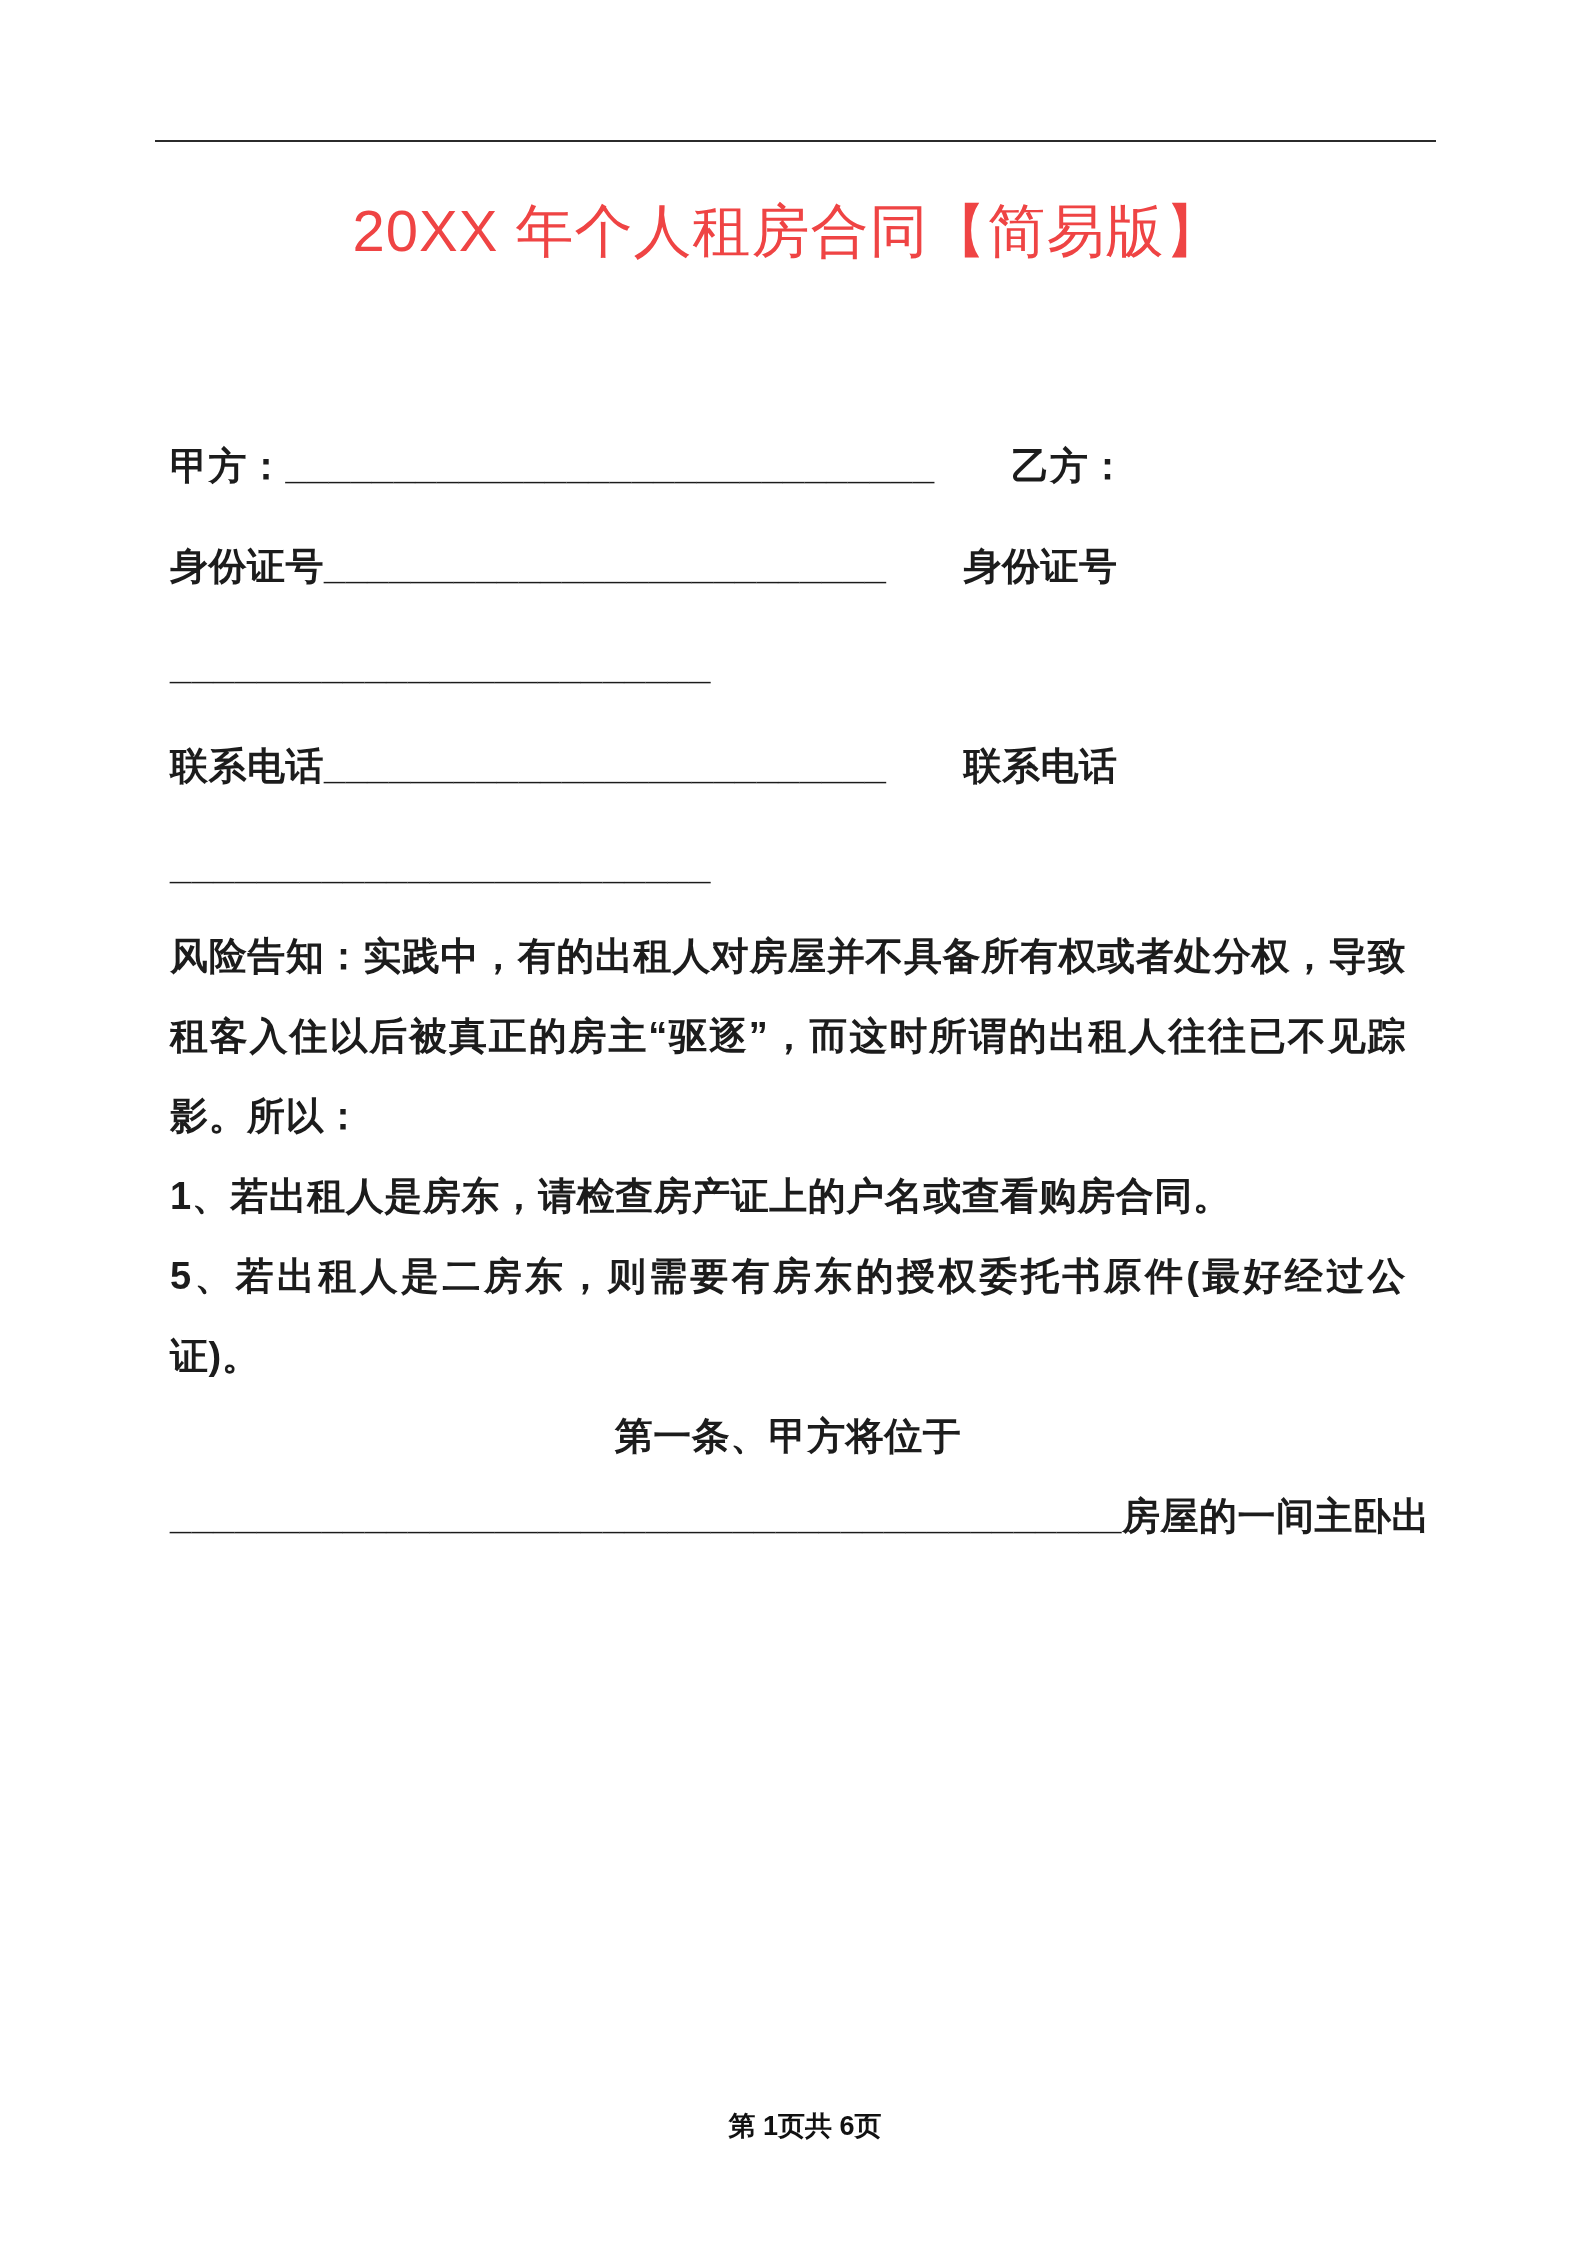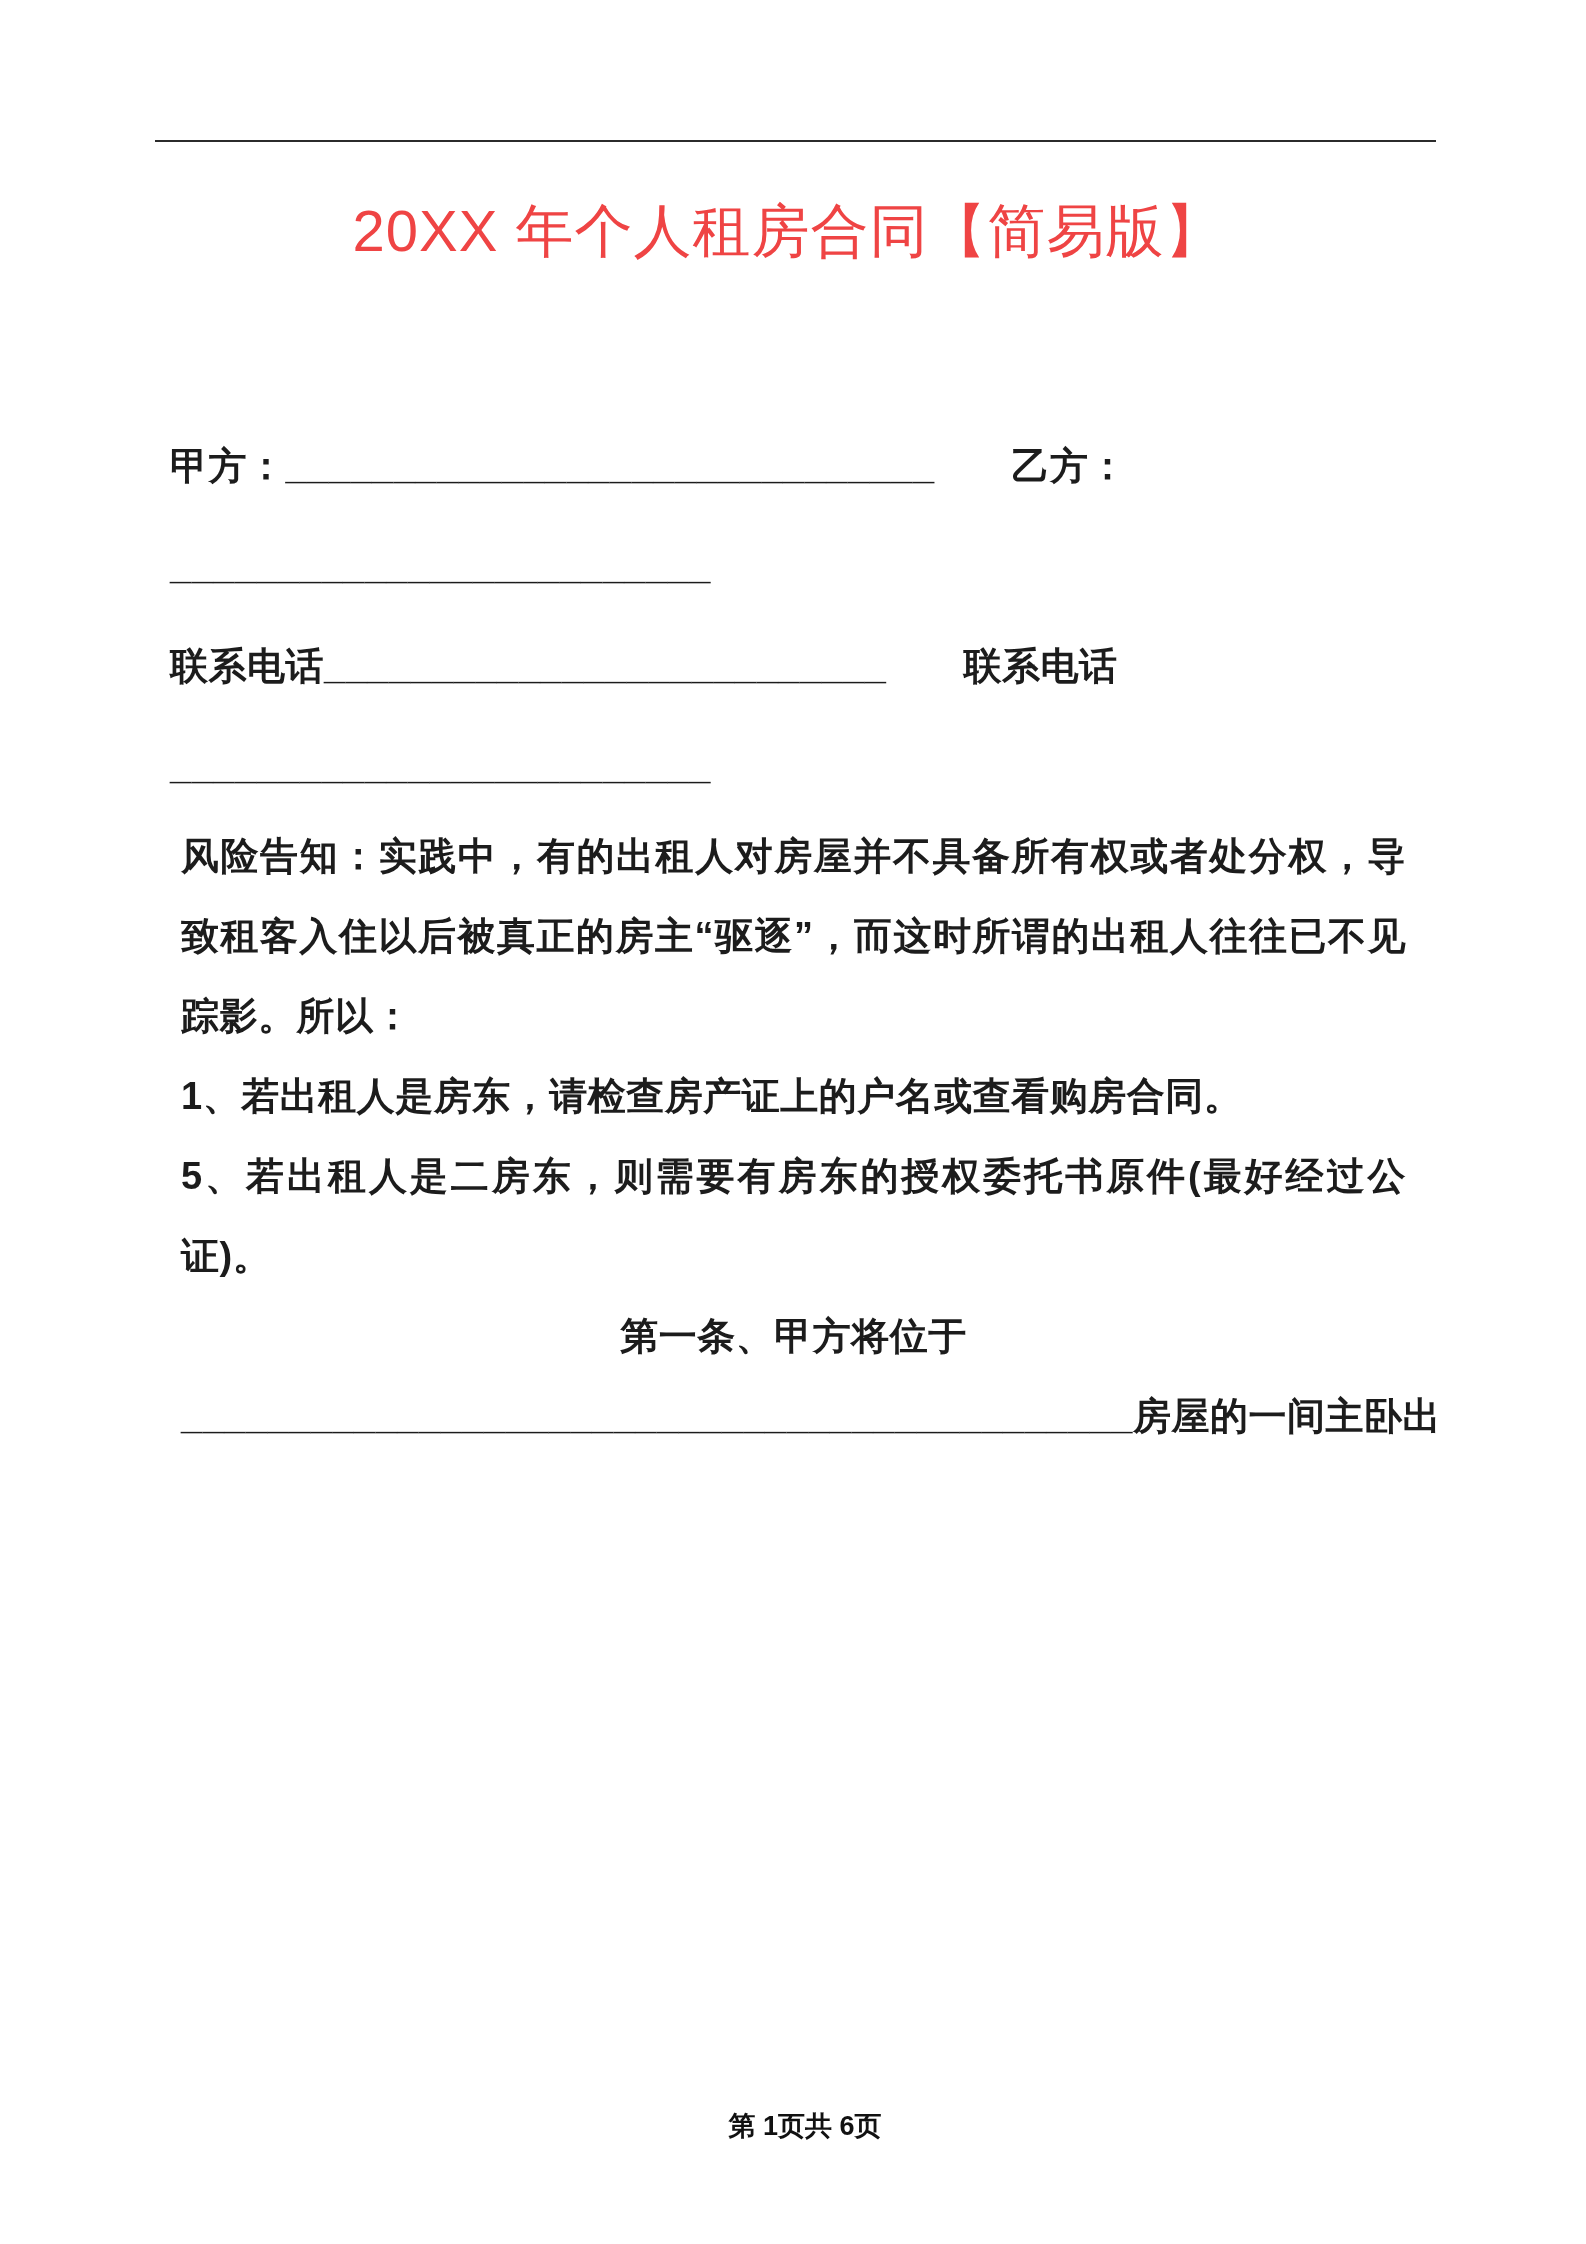--- a/index.html
+++ b/index.html
@@ -39,21 +39,20 @@
     font-weight: 700;
   }
   .form-line {
     line-height: 100px;
     white-space: pre;
     letter-spacing: 0.5px;
   }
   .body-section {
     font-size: 38px;
     font-weight: 700;
-    margin-left: 11px;
   }
   .para {
     line-height: 80px;
     text-align: justify;
     letter-spacing: 0.5px;
   }
   .para.single {
     text-align: center;
     white-space: pre;
   }
@@ -73,20 +72,21 @@
 <body>
 
 <div class="page">
 
   <div class="top-rule"></div>
 
   <h1 class="title">20XX 年个人租房合同【简易版】</h1>
 
   <div class="form-section">
     <div class="form-line">甲方：______________________________　　乙方：</div>
+    <div class="form-line">身份证号__________________________　　身份证号</div>
     <div class="form-line">_________________________</div>
     <div class="form-line">联系电话__________________________　　联系电话</div>
     <div class="form-line">_________________________</div>
   </div>
 
   <div class="body-section">
     <p class="para">风险告知：实践中，有的出租人对房屋并不具备所有权或者处分权，导致租客入住以后被真正的房主“驱逐”，而这时所谓的出租人往往已不见踪影。所以：</p>
     <p class="para">1、若出租人是房东，请检查房产证上的户名或查看购房合同。</p>
     <p class="para">5、若出租人是二房东，则需要有房东的授权委托书原件(最好经过公证)。</p>
     <p class="para single">第一条、甲方将位于</p>

